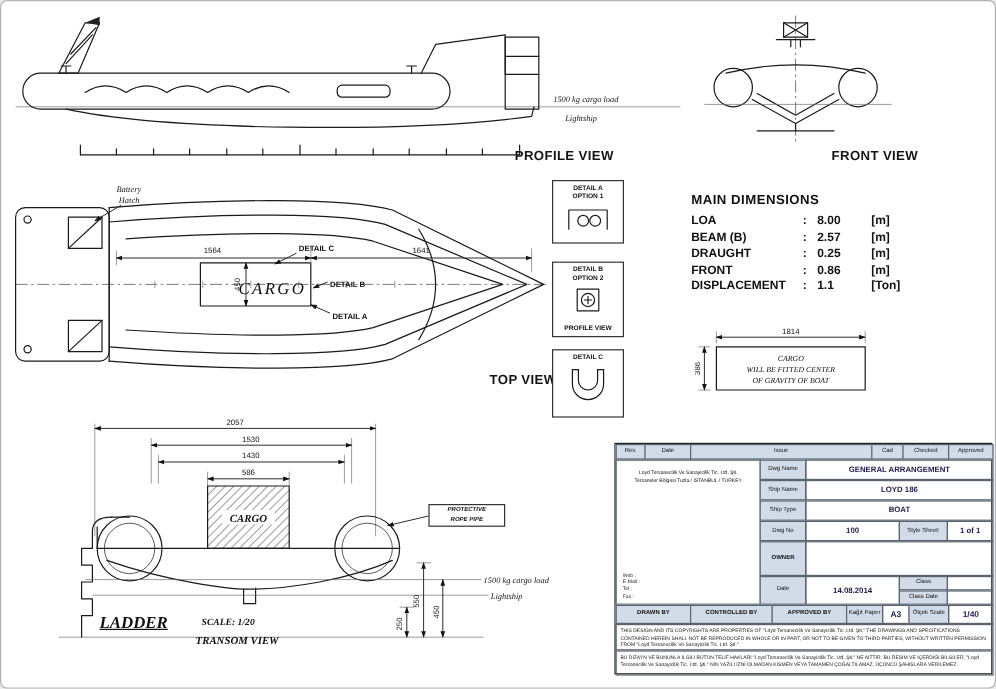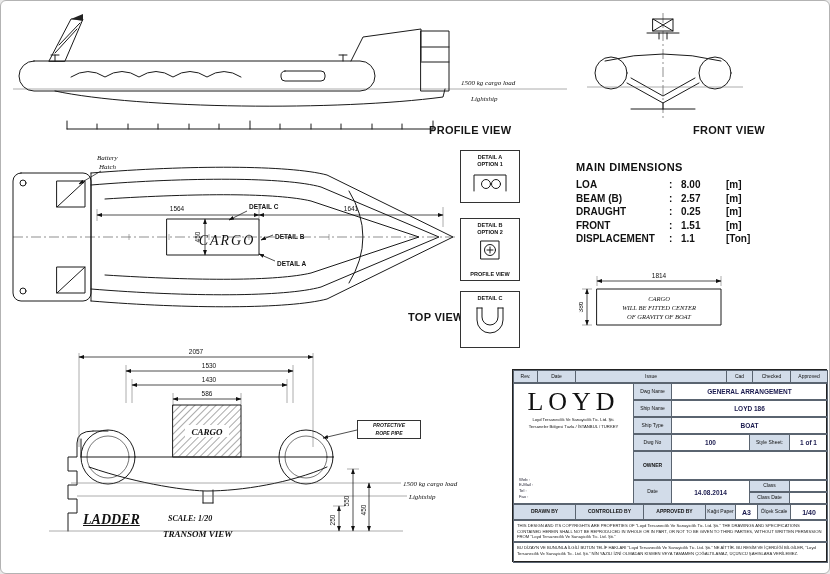--- a/index.html
+++ b/index.html
@@ -198,21 +198,21 @@
     </div>
     <div class="md-row">
       <span>DRAUGHT</span>
         <span>:</span>
         <span>0.25</span>
         <span>[m]</span>
     </div>
     <div class="md-row">
       <span>FRONT</span>
         <span>:</span>
-        <span>1.51</span>
+        <span>0.86</span>
         <span>[m]</span>
     </div>
     <div class="md-row">
       <span>DISPLACEMENT</span>
         <span>:</span>
         <span>1.1</span>
         <span>[Ton]</span>
     </div>
   </div>
 
@@ -313,21 +313,20 @@
 
   <div class="tb">
     <div class="tbc lab" style="left:0;top:0;width:25px;height:13px">Rev.</div>
     <div class="tbc lab" style="left:24px;top:0;width:39px;height:13px">Date</div>
     <div class="tbc lab" style="left:62px;top:0;width:152px;height:13px">Issue</div>
     <div class="tbc lab" style="left:213px;top:0;width:27px;height:13px">Cad</div>
     <div class="tbc lab" style="left:239px;top:0;width:39px;height:13px">Checked</div>
     <div class="tbc lab" style="left:277px;top:0;width:38px;height:13px">Approved</div>
 
     <div class="tbc logo-cell" style="left:0;top:13px;width:121px;height:121px">
-      <div class="logo1">LOYD</div>
       <div class="addr">Loyd Tersanecilik Ve Sanayicilik Tic. Ltd. Şti.</div>
       <div class="addr">Tersaneler Bölgesi Tuzla / İSTANBUL / TURKEY</div>
       <div class="contacts">
         <div>Web :</div>
         <div>E-Mail :</div>
         <div>Tel :</div>
         <div>Fax :</div>
       </div>
     </div>
 

